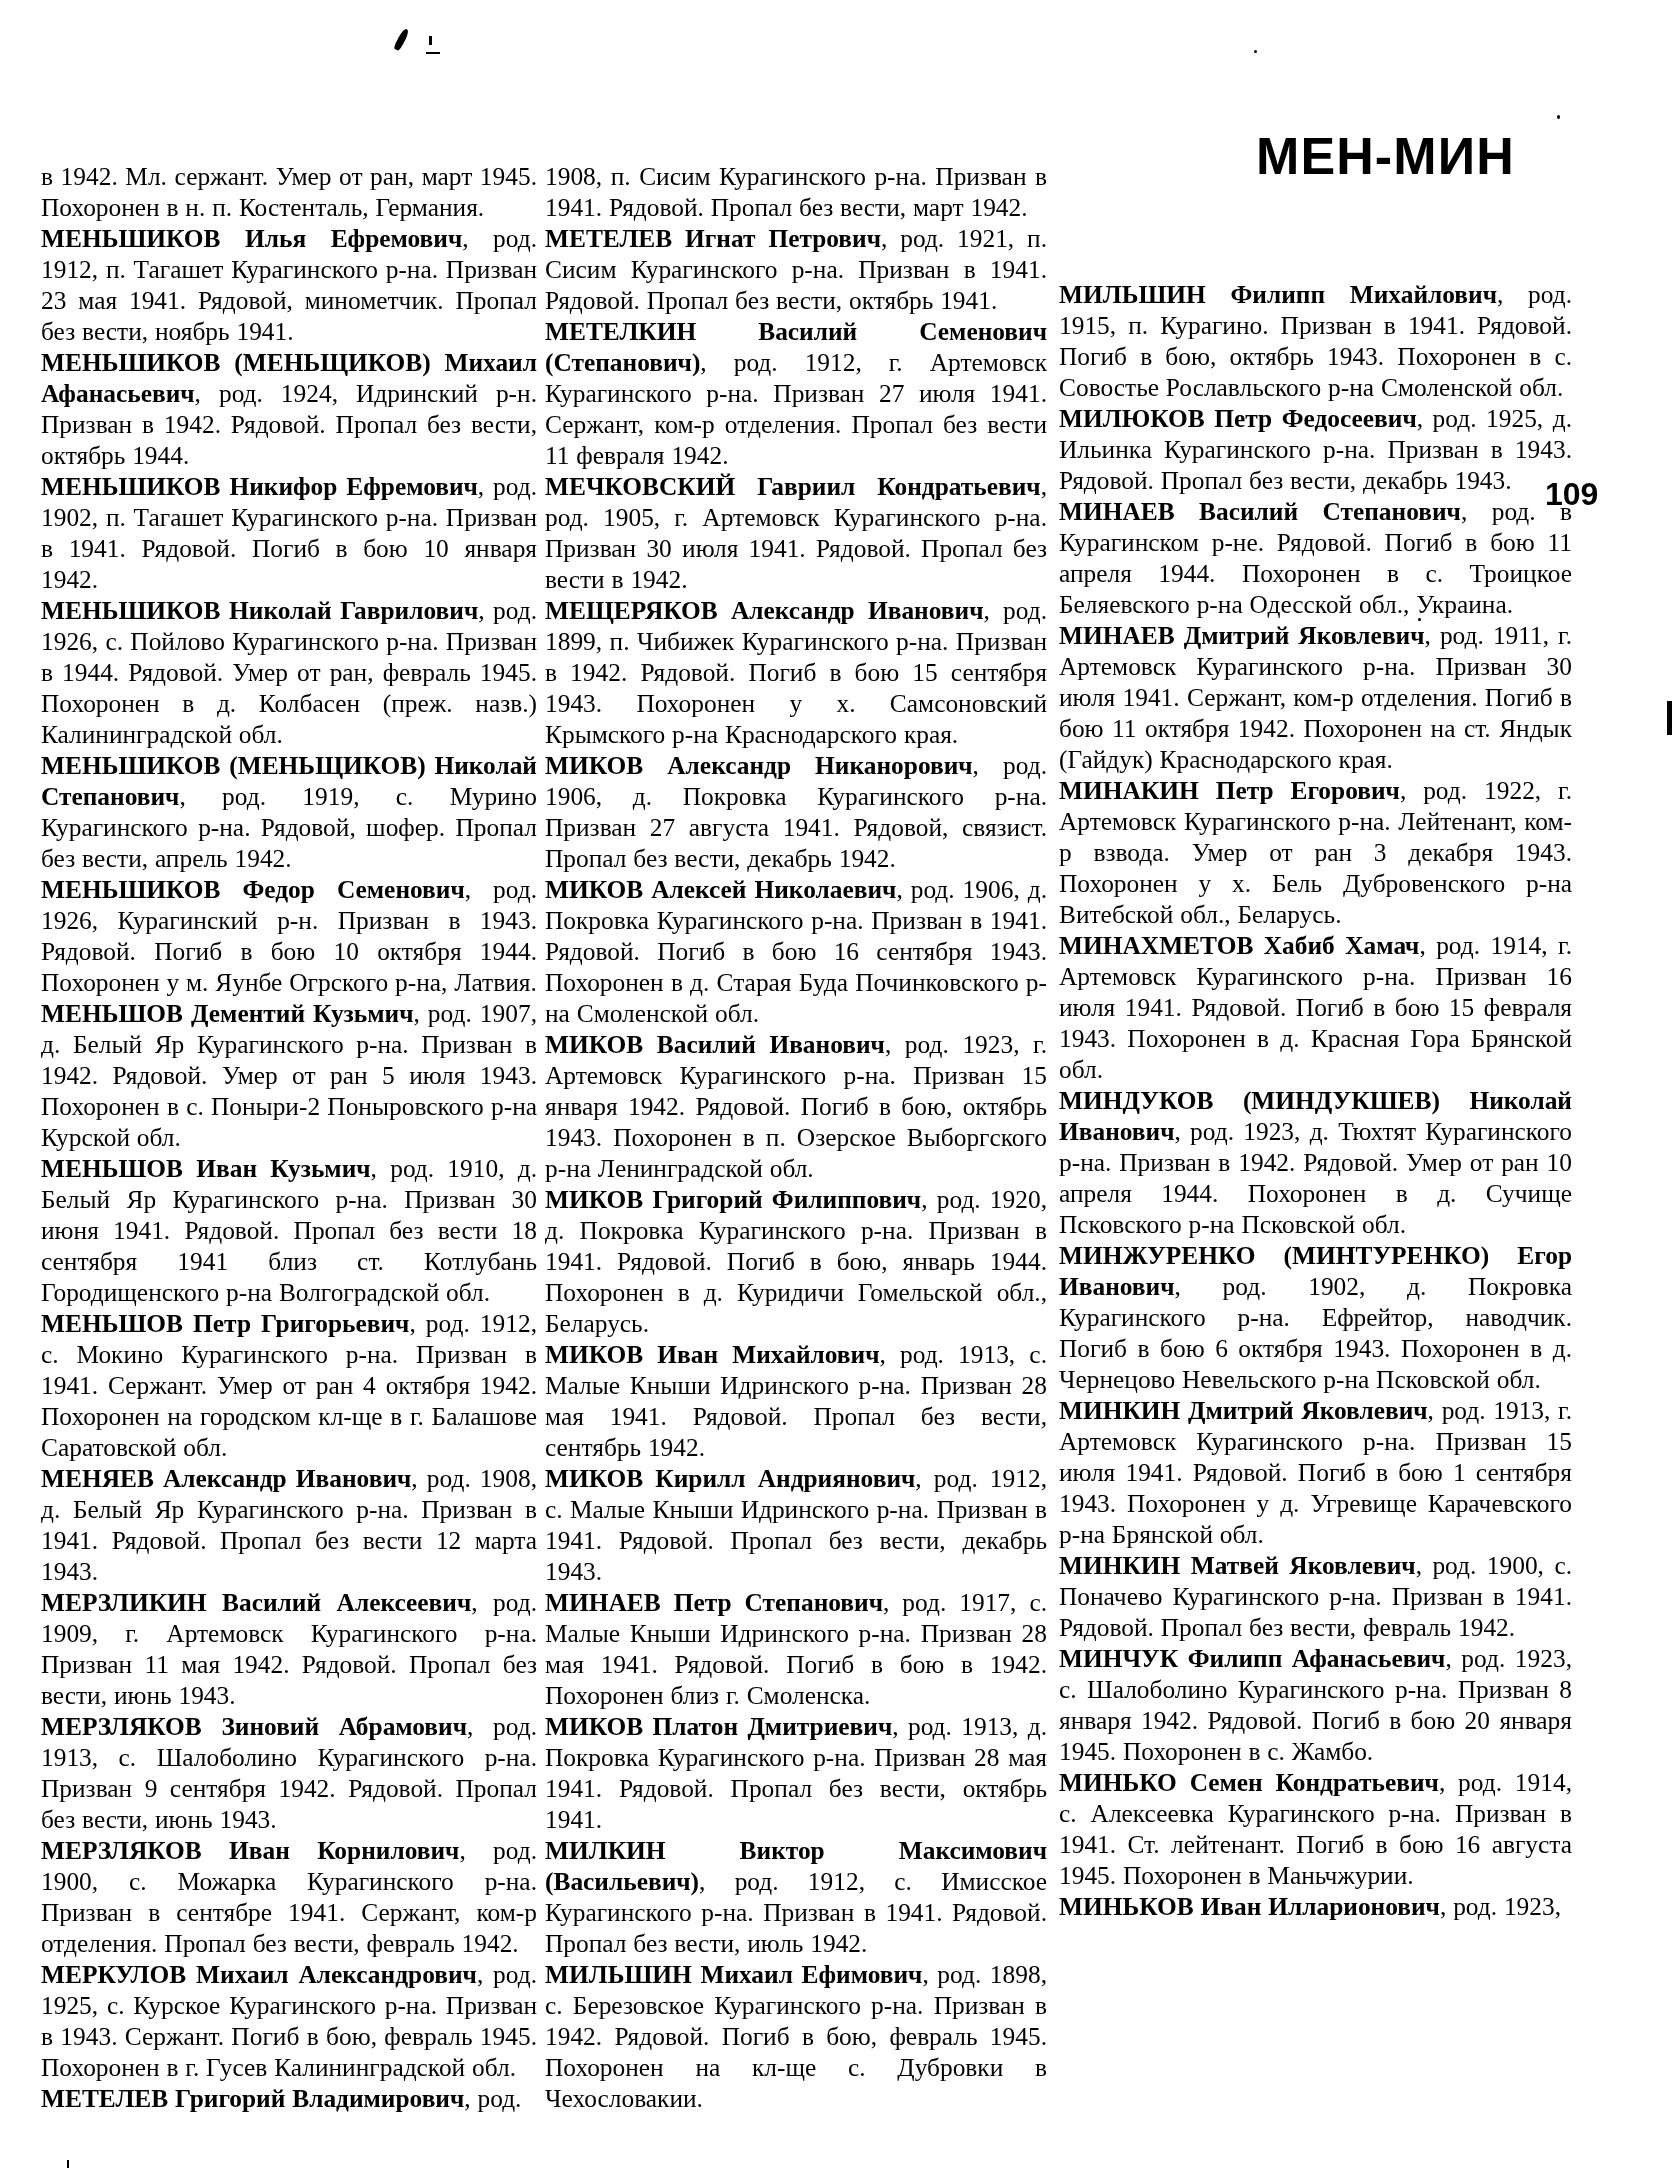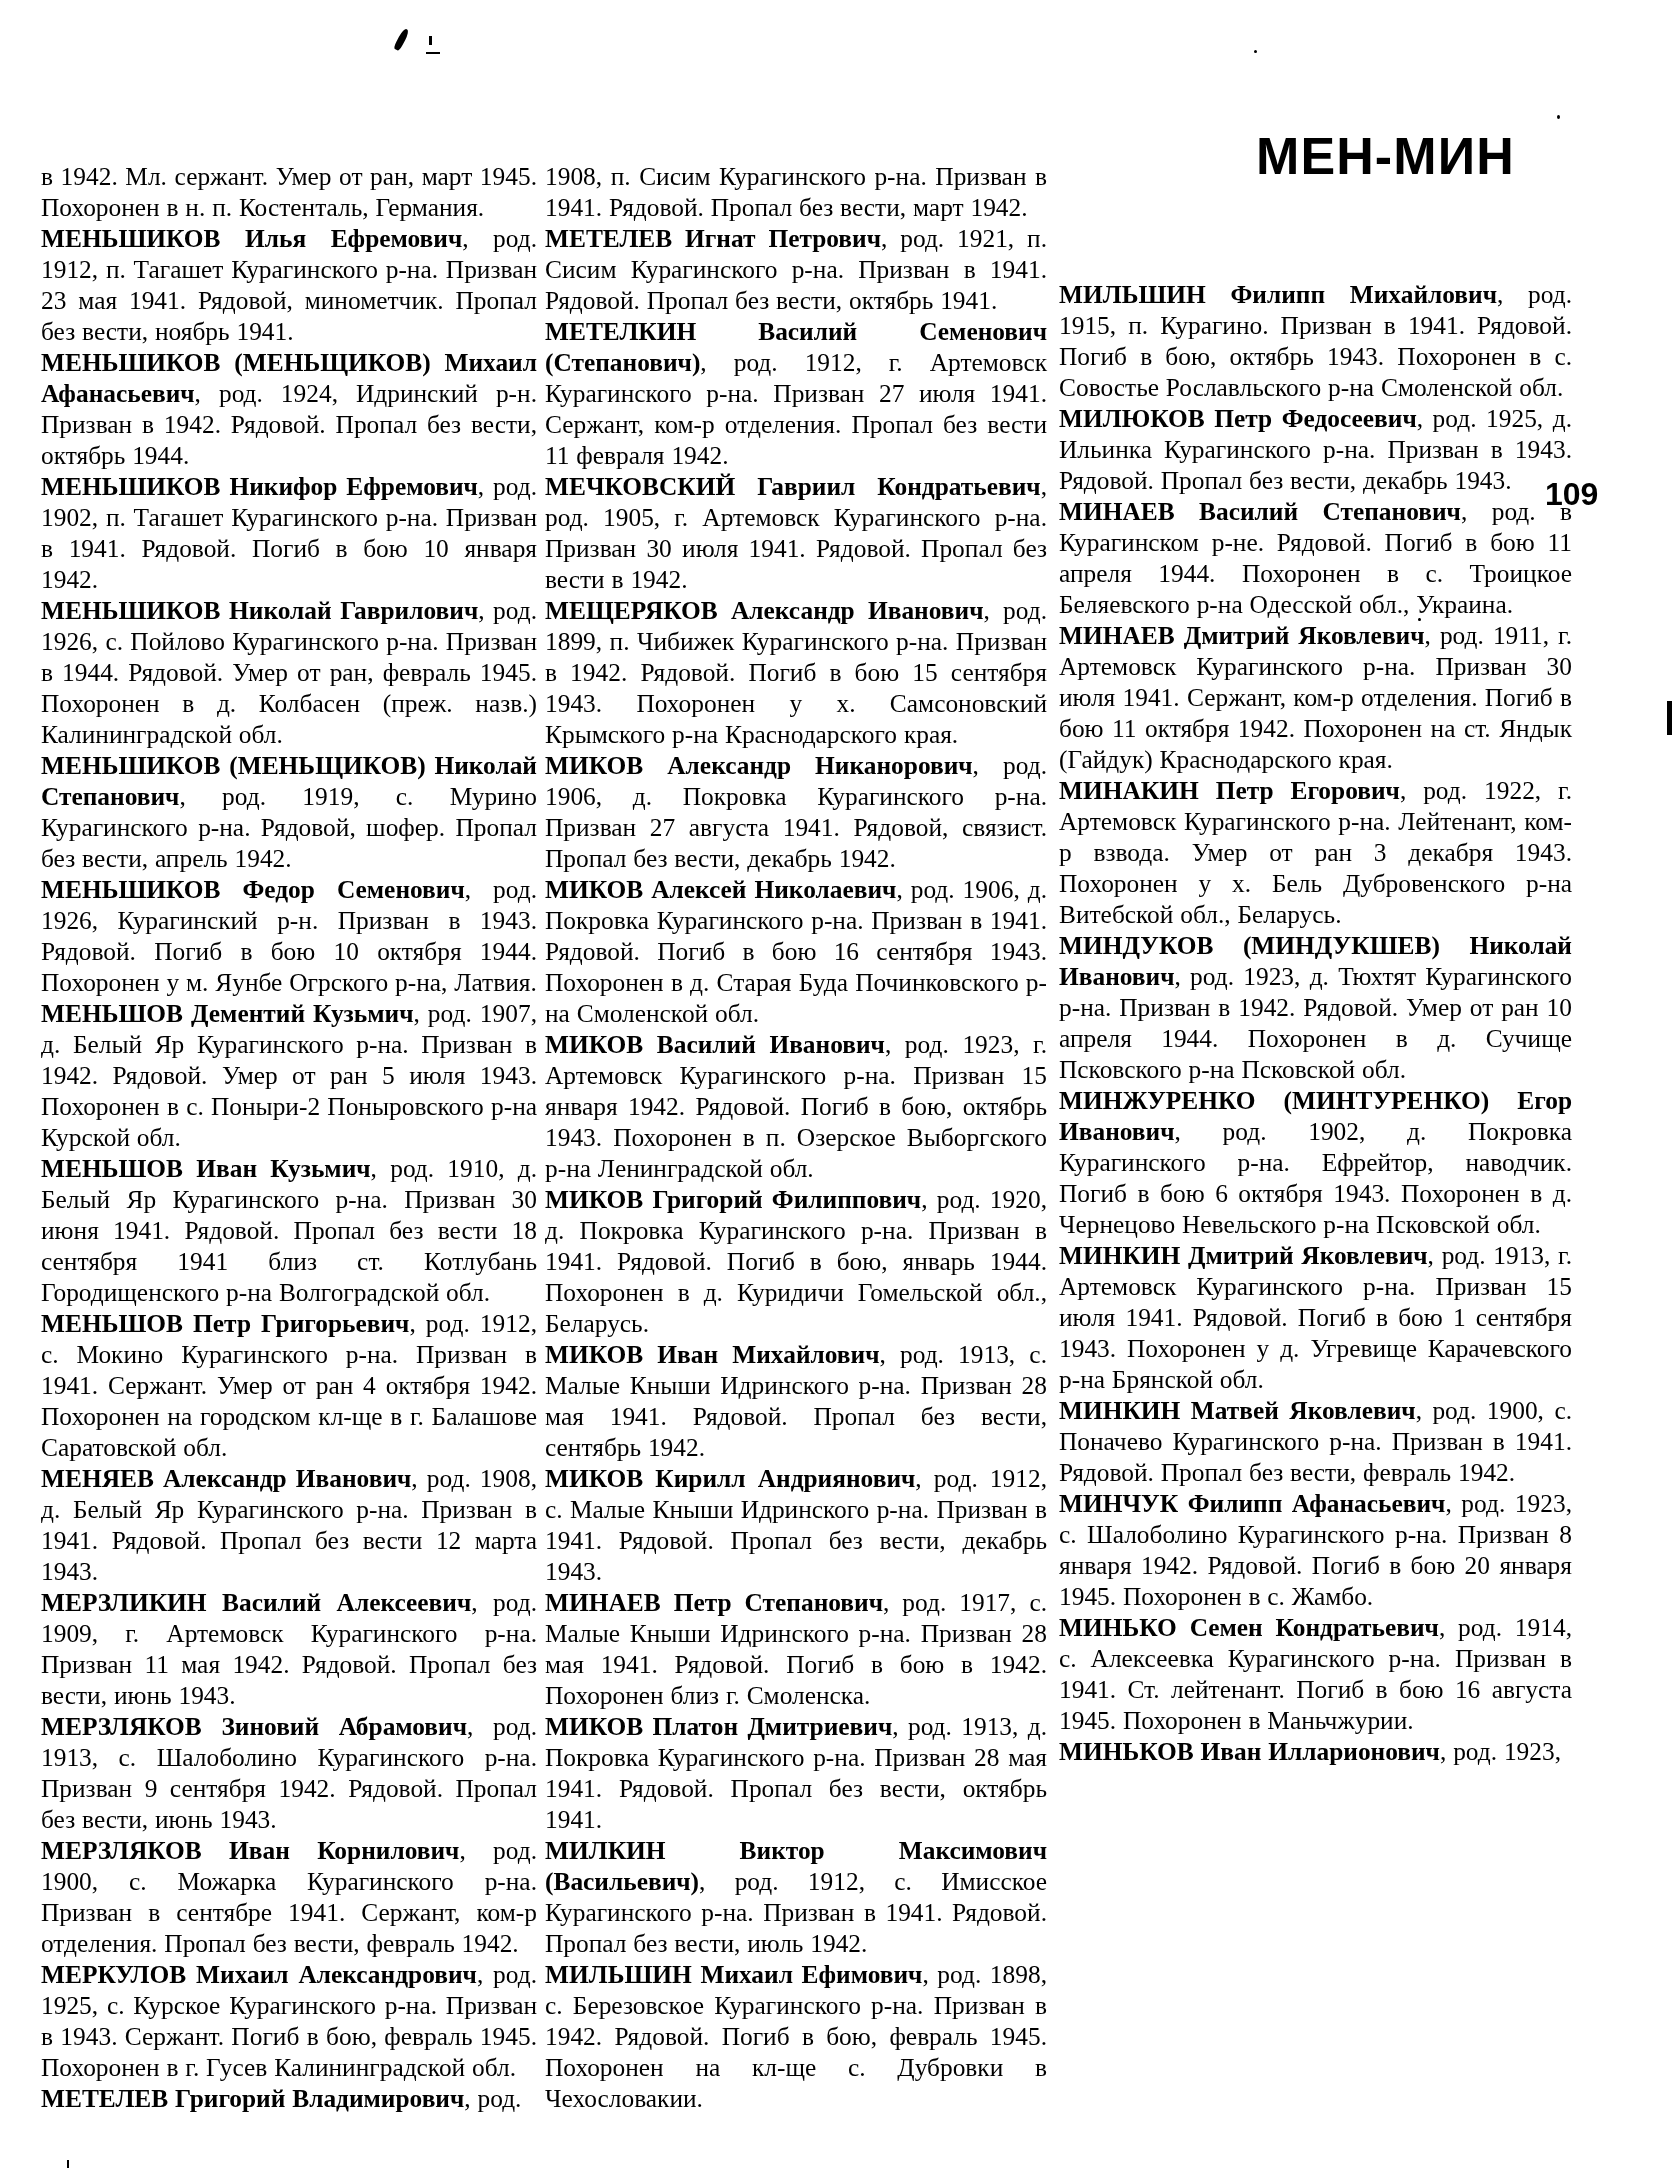--- a/index.html
+++ b/index.html
@@ -146,20 +146,21 @@
 
       <p class="entry"><b class="surname">МИЛЮКОВ Петр Федосеевич</b><span>, род. 1925, д. Ильинка Курагинского р-на. Призван в 1943. Рядовой. Пропал без вести, декабрь 1943.</span></p>
 
 
       <p class="entry"><b class="surname">МИНАЕВ Василий Степанович</b><span>, род. в Курагинском р-не. Рядовой. Погиб в бою 11 апреля 1944. Похоронен в с. Троицкое Беляевского р-на Одесской обл., Украина.</span></p>
 
       <p class="entry"><b class="surname">МИНАЕВ Дмитрий Яковлевич</b><span>, род. 1911, г. Артемовск Курагинского р-на. Призван 30 июля 1941. Сержант, ком-р отделения. Погиб в бою 11 октября 1942. Похоронен на ст. Яндык (Гайдук) Краснодарского края.</span></p>
 
       <p class="entry"><b class="surname">МИНАКИН Петр Егорович</b><span>, род. 1922, г. Артемовск Курагинского р-на. Лейтенант, ком-р взвода. Умер от ран 3 декабря 1943. Похоронен у х. Бель Дубровенского р-на Витебской обл., Беларусь.</span></p>
 
+      <p class="entry"><b class="surname">МИНАХМЕТОВ Хабиб Хамач</b><span>, род. 1914, г. Артемовск Курагинского р-на. Призван 16 июля 1941. Рядовой. Погиб в бою 15 февраля 1943. Похоронен в д. Красная Гора Брянской обл.</span></p>
 
       <p class="entry"><b class="surname">МИНДУКОВ (МИНДУКШЕВ) Николай Иванович</b><span>, род. 1923, д. Тюхтят Курагинского р-на. Призван в 1942. Рядовой. Умер от ран 10 апреля 1944. Похоронен в д. Сучище Псковского р-на Псковской обл.</span></p>
 
       <p class="entry"><b class="surname">МИНЖУРЕНКО (МИНТУРЕНКО) Егор Иванович</b><span>, род. 1902, д. Покровка Курагинского р-на. Ефрейтор, наводчик. Погиб в бою 6 октября 1943. Похоронен в д. Чернецово Невельского р-на Псковской обл.</span></p>
 
       <p class="entry"><b class="surname">МИНКИН Дмитрий Яковлевич</b><span>, род. 1913, г. Артемовск Курагинского р-на. Призван 15 июля 1941. Рядовой. Погиб в бою 1 сентября 1943. Похоронен у д. Угревище Карачевского р-на Брянской обл.</span></p>
 
       <p class="entry"><b class="surname">МИНКИН Матвей Яковлевич</b><span>, род. 1900, с. Поначево Курагинского р-на. Призван в 1941. Рядовой. Пропал без вести, февраль 1942.</span></p>
 
       <p class="entry"><b class="surname">МИНЧУК Филипп Афанасьевич</b><span>, род. 1923, с. Шалоболино Курагинского р-на. Призван 8 января 1942. Рядовой. Погиб в бою 20 января 1945. Похоронен в с. Жамбо.</span></p>

